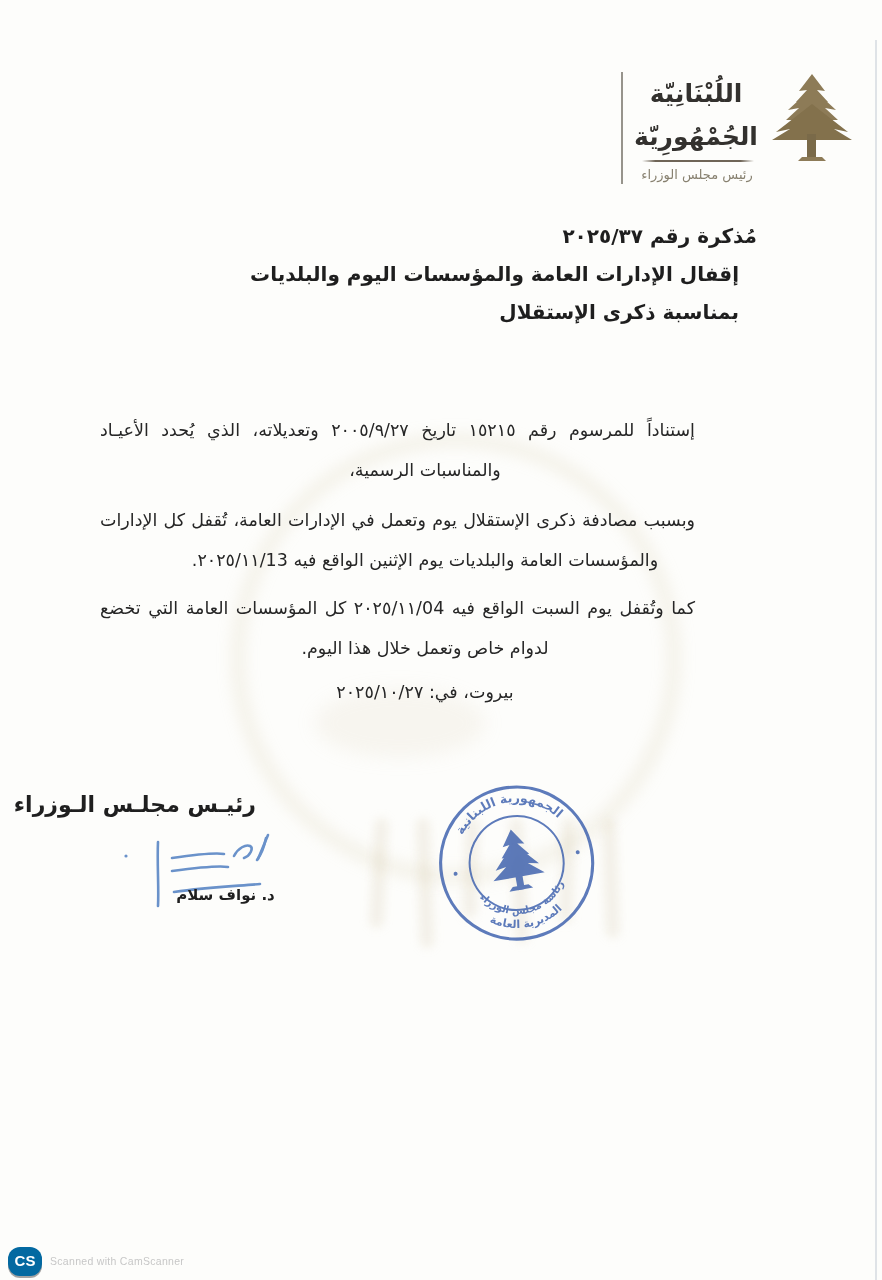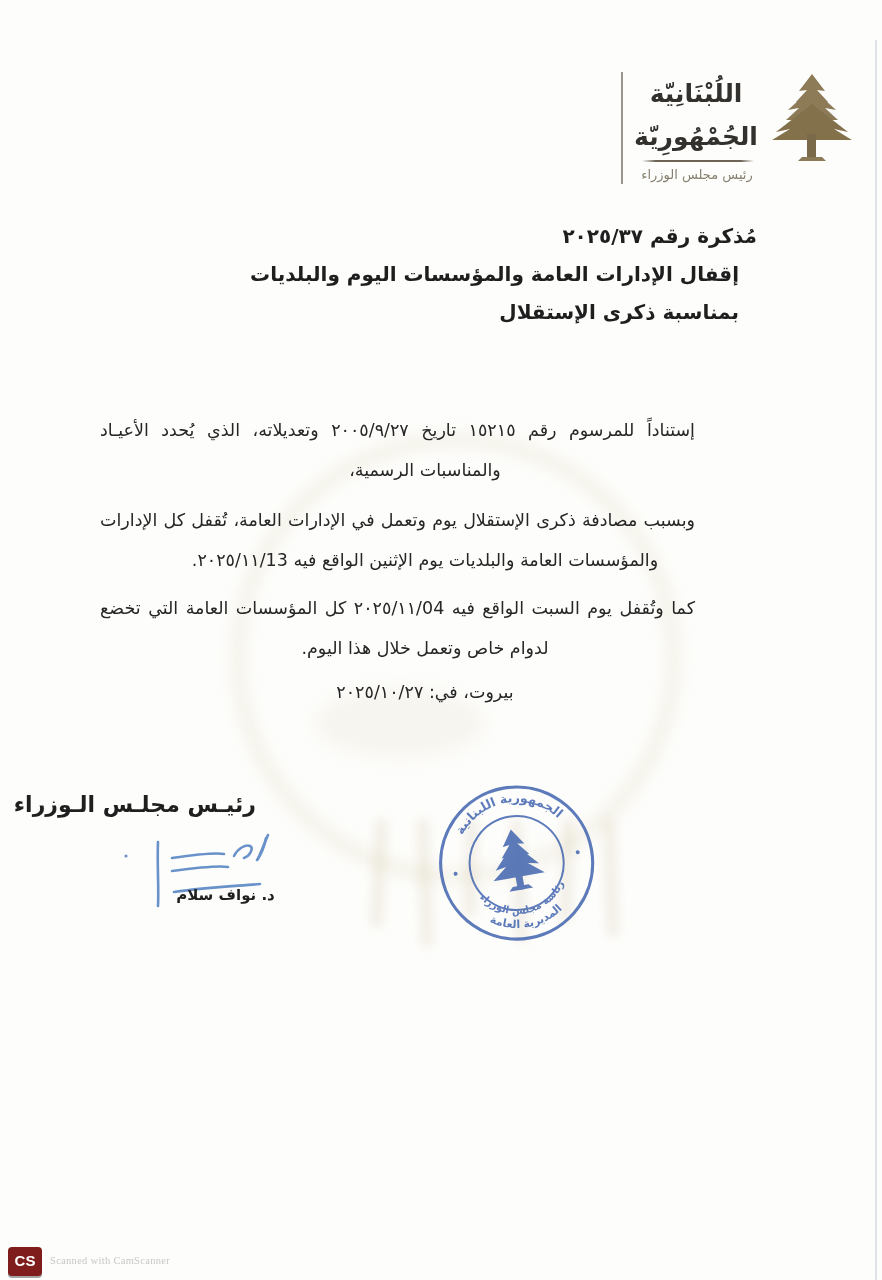--- a/index.html
+++ b/index.html
@@ -43,25 +43,25 @@
   .stamp{left:417px;top:763px;transform:rotate(-10deg);opacity:.82;}
   
   .scan-edge{left:875px;top:40px;width:2px;height:1240px;background:#d4dae0;opacity:.75;}
   .wm-circle{left:230px;top:432px;width:420px;height:420px;border:16px solid rgba(208,193,158,.16);
     border-radius:50%;filter:blur(7px);}
   .wm-blob{left:315px;top:688px;width:170px;height:70px;background:rgba(213,199,168,.14);
     border-radius:50%;filter:blur(9px);}
   .wm-bar{top:0;width:14px;background:rgba(205,190,155,.20);border-radius:7px;filter:blur(5px);}
   .wm-bars{left:372px;top:818px;width:260px;height:140px;}
   
-  .cs-badge{left:8px;top:1247px;width:34px;height:29px;background:#7f1d1d;border-radius:4px;
+  .cs-badge{left:8px;top:1247px;width:34px;height:29px;background:#0369a1;border-radius:12px;
     color:#ffffff;font-weight:bold;font-size:15px;text-align:center;line-height:27px;
     font-family:"Liberation Sans",sans-serif;box-shadow:0 2px 0 #a3a3a3;}
   .cs-text{left:50px;top:1255px;color:#c7c7c7;font-size:10.5px;letter-spacing:.3px;
-    font-family:Liberation Serif, serif;}
+    font-family:Liberation Sans, sans-serif;}
 </style>
 </head>
 <body>
 
 <div class="abs scan-edge"></div>
 <div class="abs wm-circle"></div>
 <div class="abs wm-blob"></div>
 <div class="abs wm-bars">
   <div class="abs wm-bar" style="left:0;height:110px;transform:rotate(3deg);"></div>
   <div class="abs wm-bar" style="left:46px;height:130px;transform:rotate(-2deg);"></div>

